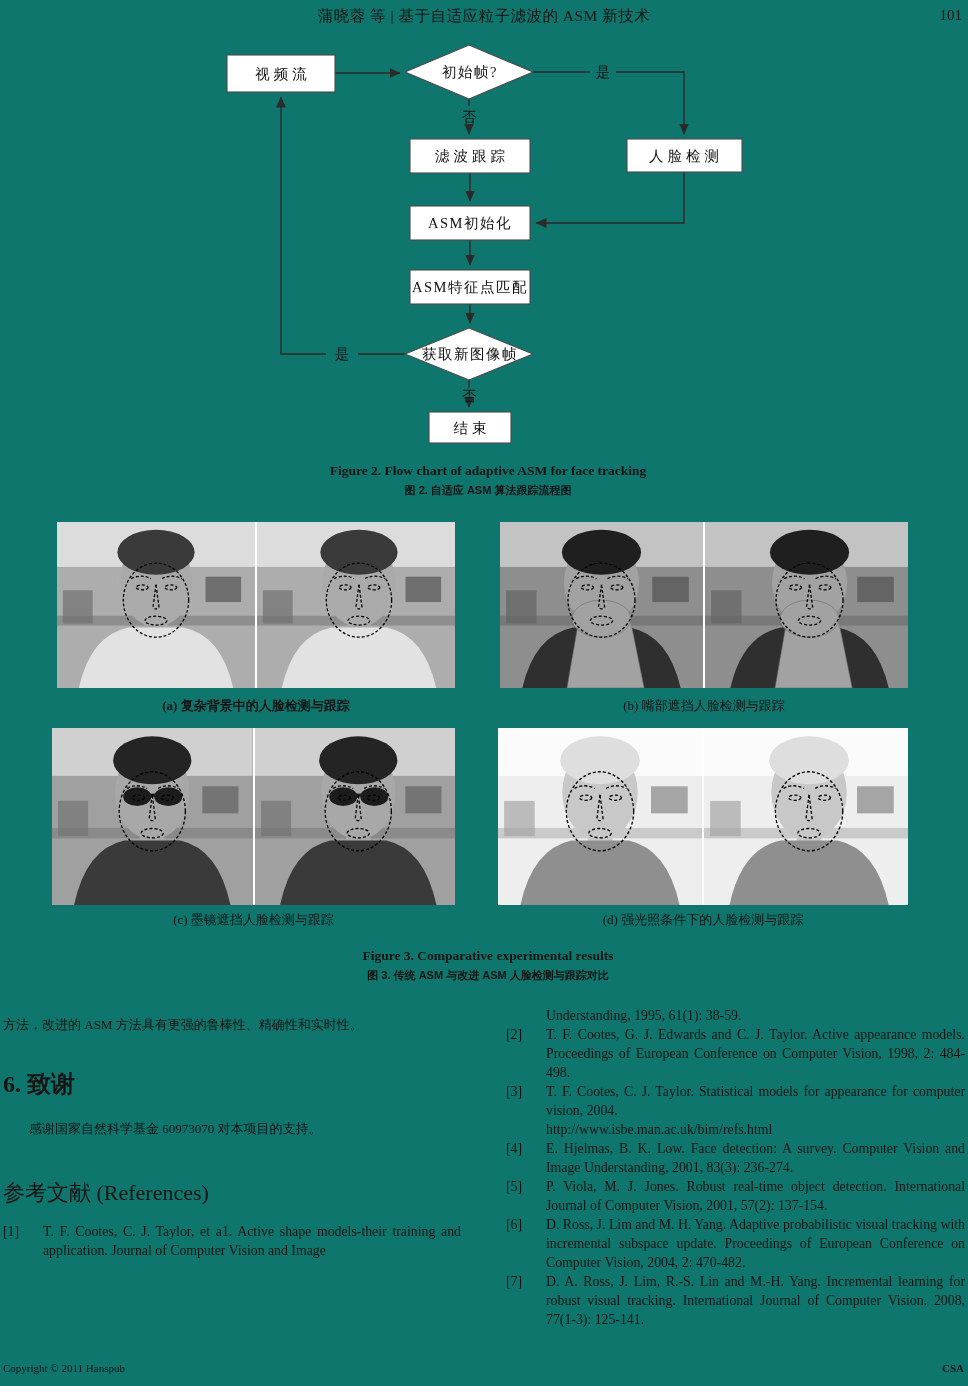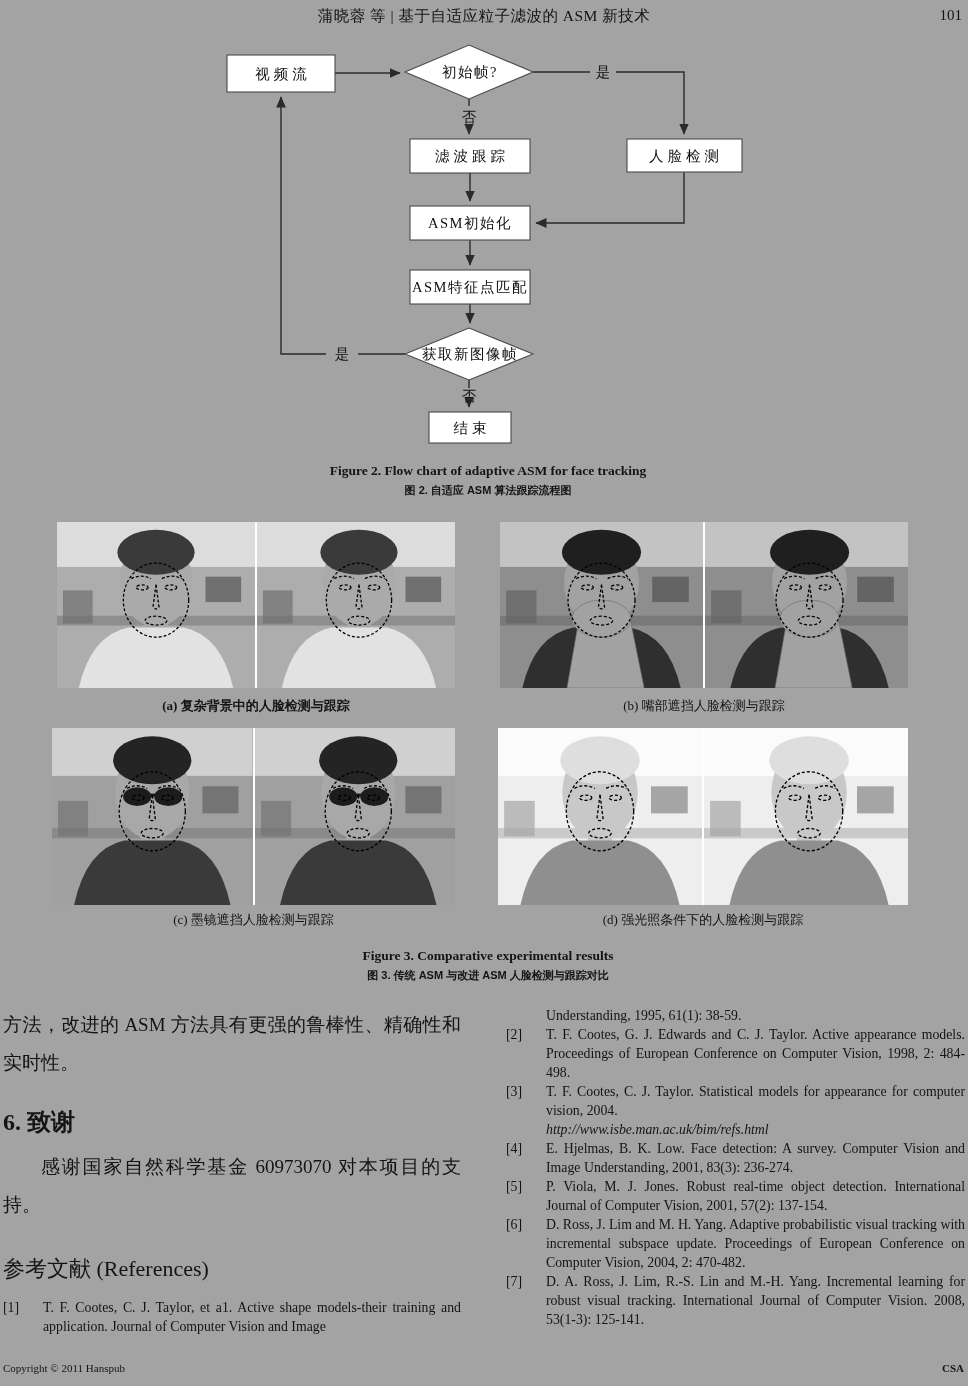--- a/index.html
+++ b/index.html
@@ -1,17 +1,17 @@
 <!DOCTYPE html>
 <html><head>
 <meta charset="utf-8">
 <style>
   html,body{margin:0;padding:0;background:#ffffff;}
   .page{
-    position:relative;width:968px;height:1386px;background:#a3a3a3;
+    position:relative;width:968px;height:1386px;background:#0f766e;
     font-family:"Liberation Serif","DejaVu Serif",serif;color:#141414;
     overflow:hidden;
   }
   
   .header{position:absolute;top:6px;left:0;width:100%;height:24px;}
   .header-title{position:absolute;left:0;right:0;text-align:center;font-size:15.5px;letter-spacing:.5px;}
   .page-number{position:absolute;right:6px;top:1px;font-size:15px;}
   
   .flowchart{position:absolute;left:222px;top:42px;width:522px;height:410px;}
   .flowchart svg{width:100%;height:100%;}
@@ -36,28 +36,28 @@
   .photo svg{width:100%;height:100%;display:block;}
   .subcap{position:absolute;text-align:center;font-size:13px;}
   .subcap-a{left:57px;top:697px;width:398px;font-weight:bold;}
   .subcap-b{left:500px;top:697px;width:408px;}
   .subcap-c{left:52px;top:911px;width:403px;}
   .subcap-d{left:498px;top:911px;width:410px;}
   
   .col{position:absolute;top:1006px;}
   .col-left{left:3px;width:458px;}
   .col-right{left:506px;width:459px;}
-  .body-par{font-size:19px;line-height:38px;text-align:justify;margin:0;}
+  .body-par{font-size:13px;line-height:38px;text-align:justify;margin:0;}
   .indent{text-indent:2em;}
   .sec-head{font-size:24px;font-weight:bold;margin:24px 0 10px 0;}
   .refs-head{font-size:22px;font-weight:normal;margin:30px 0 14px 0;}
   .ref-row{display:flex;font-size:13.8px;line-height:19px;}
   .ref-num{flex:0 0 40px;}
   .ref-text{flex:1;text-align:justify;}
-  .ref-url{text-align:left;font-style:italic;}
+  .ref-url{text-align:left;}
   
   .footer{position:absolute;bottom:4px;left:3px;right:4px;height:20px;font-size:11px;}
   .footer .copyright{position:absolute;left:0;}
   .footer .csa{position:absolute;right:0;font-weight:bold;}
 </style>
 </head>
 <body>
 
 <div class="page">
 
@@ -394,21 +394,21 @@
         <div class="ref-row">
           <span class="ref-num">[5]</span>
           <span class="ref-text">P. Viola, M. J. Jones. Robust real-time object detection. International Journal of Computer Vision, 2001, 57(2): 137-154.</span>
         </div>
         <div class="ref-row">
           <span class="ref-num">[6]</span>
           <span class="ref-text">D. Ross, J. Lim and M. H. Yang. Adaptive probabilistic visual tracking with incremental subspace update. Proceedings of European Conference on Computer Vision, 2004, 2: 470-482.</span>
         </div>
         <div class="ref-row">
           <span class="ref-num">[7]</span>
-          <span class="ref-text">D. A. Ross, J. Lim, R.-S. Lin and M.-H. Yang. Incremental learning for robust visual tracking. International Journal of Computer Vision. 2008, 53(1-3): 125-141.</span>
+          <span class="ref-text">D. A. Ross, J. Lim, R.-S. Lin and M.-H. Yang. Incremental learning for robust visual tracking. International Journal of Computer Vision. 2008, 77(1-3): 125-141.</span>
         </div>
       </div>
   </div>
 
   <div class="footer">
     <span class="copyright">Copyright © 2011 Hanspub</span>
     <span class="csa">CSA</span>
   </div>
 
 </div>

